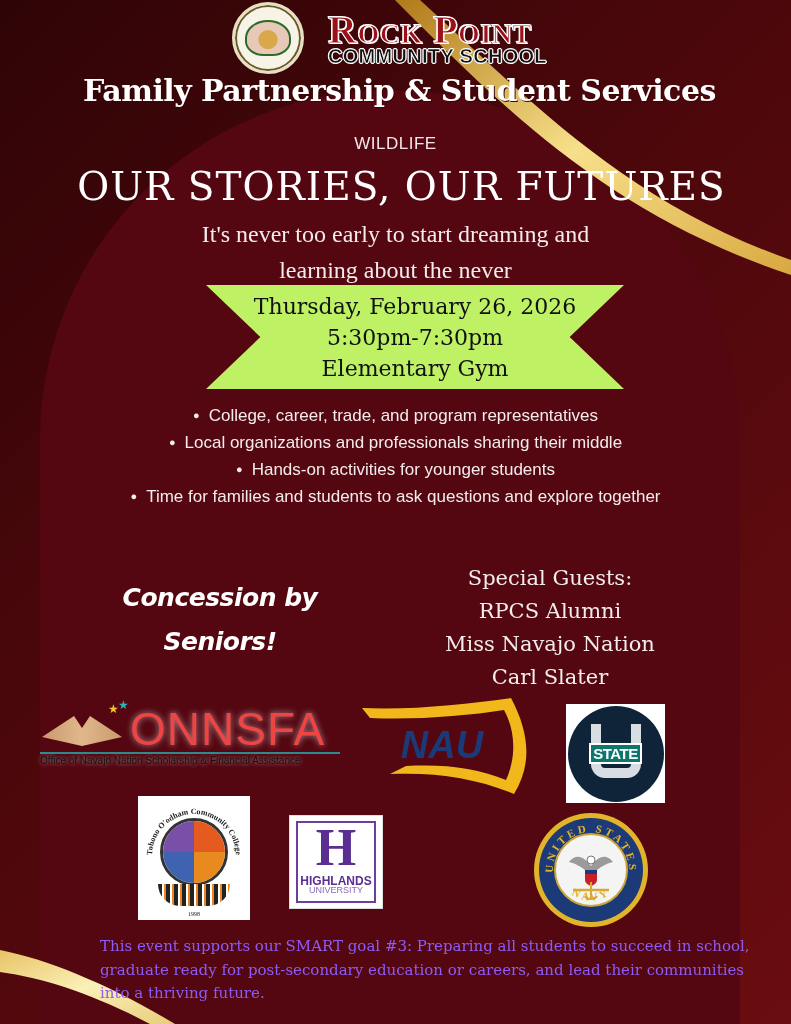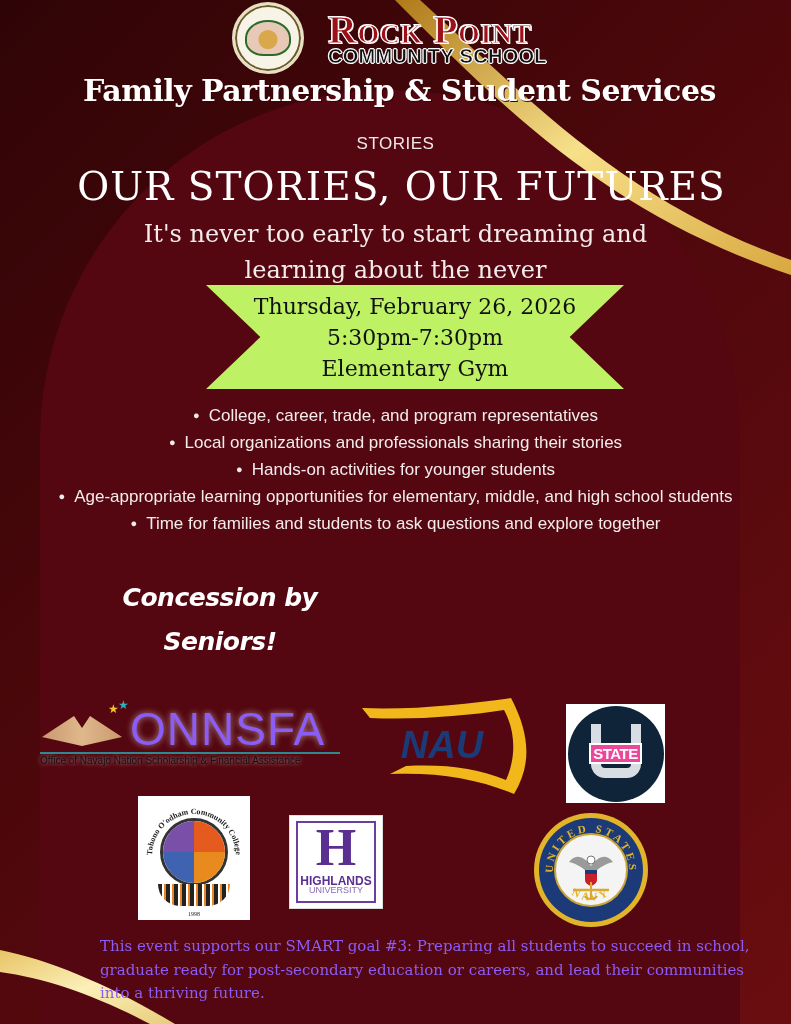--- a/index.html
+++ b/index.html
@@ -71,21 +71,21 @@
   .title {
     position: absolute; left: 0; right: 0; top: 164px; text-align: center;
     font-family: "DejaVu Serif", serif; font-size: 39px; color: #fff; letter-spacing: 1px;
     font-weight: normal;
     padding-left: 12px;
   }
   .subtitle {
     position: absolute; left: 0; right: 0; top: 216px; text-align: center;
     font-family: "DejaVu Serif", serif; font-size: 24px; line-height: 36px; color: #f4ecec;
   }
-  .subtitle span { display: block; }
+  .subtitle span { display: block; font-family: Liberation Serif, serif; }
 
   
   .banner {
     position: absolute; left: 206px; top: 285px; width: 418px; height: 104px;
     background: #bef264;
     clip-path: polygon(0 0, 100% 0, 87% 50%, 100% 100%, 0 100%, 13% 50%);
     text-align: center; color: #111;
     font-family: "DejaVu Serif", serif;
   }
   .banner .line { display: block; font-size: 22px; line-height: 31px; }
@@ -107,21 +107,21 @@
   .guests {
     position: absolute; left: 420px; top: 562px; width: 260px; text-align: center;
     font-family: "DejaVu Serif", serif; font-size: 21px; line-height: 33px; color: #f4ecec;
   }
 
   
   .logo { position: absolute; }
   .onnsfa { left: 38px; top: 700px; width: 306px; height: 70px; }
   .onnsfa .word {
     position: absolute; left: 92px; top: 2px;
-    font-family: "Liberation Sans", sans-serif; font-size: 46px; color: #8b5cf6; letter-spacing: 1px;
+    font-family: "Liberation Sans", sans-serif; font-size: 46px; color: #ef4444; letter-spacing: 1px;
     text-shadow: 0 0 6px rgba(255,255,255,0.55);
   }
   .onnsfa .underline { position: absolute; left: 2px; top: 52px; width: 300px; height: 2px; background: #2c8b8f; }
   .onnsfa .sub {
     position: absolute; left: 2px; top: 55px; font-size: 10px; color: #111; white-space: nowrap;
     text-shadow: 0 0 4px rgba(255,255,255,0.6);
   }
   .onnsfa .book {
     position: absolute; left: 4px; top: 16px; width: 80px; height: 30px;
     background: linear-gradient(90deg, #c99a6e, #e0b78c, #c99a6e);
@@ -137,21 +137,21 @@
   }
   .usu .circle {
     width: 96px; height: 96px; border-radius: 50%; background: #0f2439;
     display: flex; align-items: center; justify-content: center; position: relative;
   }
   .usu .u {
     width: 50px; height: 54px; border: 10px solid #d7dde3; border-top: none;
     border-radius: 0 0 14px 14px; position: absolute; top: 18px;
   }
   .usu .state {
-    position: relative; background: #ec4899; color: #fff; font-weight: bold; font-size: 15px;
+    position: relative; background: #0f766e; color: #fff; font-weight: bold; font-size: 15px;
     padding: 0 2px; border: 2px solid #fff; letter-spacing: -0.5px;
   }
 
   .tocc { left: 138px; top: 796px; width: 112px; height: 124px; background: #fff; }
   .tocc .ring {
     position: absolute; left: 22px; top: 22px; width: 68px; height: 68px; border-radius: 50%;
     overflow: hidden; border: 3px solid #333;
     display: grid; grid-template-columns: 1fr 1fr; grid-template-rows: 1fr 1fr;
   }
   .tocc .q1 { background: #7a4fa8; } .tocc .q2 { background: #e55b1f; }
@@ -229,46 +229,51 @@
     <div class="seal">
         <div class="seal-inner"></div>
       </div>
     <div class="school-name">
       <div class="rock">Rock Point</div>
       <div class="community">COMMUNITY SCHOOL</div>
     </div>
   </div>
 
   <div class="dept">Family Partnership &amp; Student Services</div>
-  <div class="presents">STORIES</div>
+  <div class="presents">WILDLIFE</div>
   <div class="title">OUR STORIES, OUR FUTURES</div>
   <div class="subtitle">
     <span>It's never too early to start dreaming and</span>
     <span>learning about the never</span>
   </div>
 
   <div class="banner">
     <span class="line">Thursday, February 26, 2026</span>
     <span class="line">5:30pm-7:30pm</span>
     <span class="line">Elementary Gym</span>
   </div>
 
   <ul class="bullets">
     <li>College, career, trade, and program representatives</li>
-    <li>Local organizations and professionals sharing their stories</li>
+    <li>Local organizations and professionals sharing their middle</li>
     <li>Hands-on activities for younger students</li>
-    <li>Age-appropriate learning opportunities for elementary, middle, and high school students</li>
     <li>Time for families and students to ask questions and explore together</li>
   </ul>
 
   <div class="concession">
     <div>Concession by</div>
     <div>Seniors!</div>
   </div>
 
+  <div class="guests">
+    <div>Special Guests:</div>
+    <div>RPCS Alumni</div>
+    <div>Miss Navajo Nation</div>
+    <div>Carl Slater</div>
+  </div>
 
   <div class="logo onnsfa">
     <div class="book"></div>
     <span class="star1">★</span>
     <span class="star2">★</span>
     <div class="word">ONNSFA</div>
     <div class="underline"></div>
     <div class="sub">Office of Navajo Nation Scholarship &amp; Financial Assistance</div>
   </div>
 

